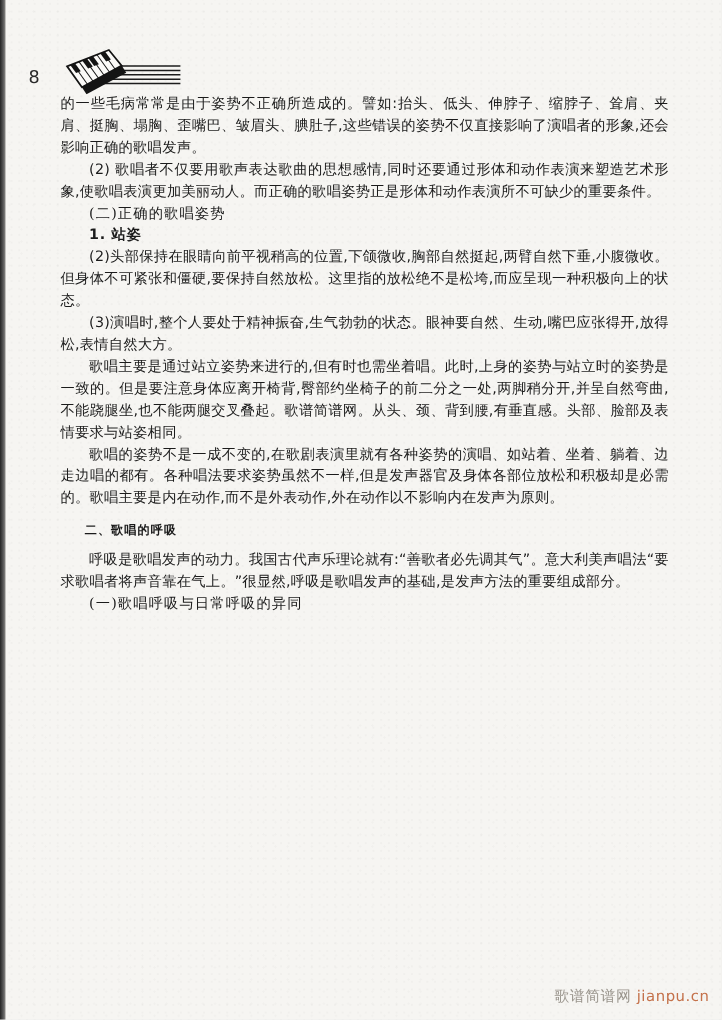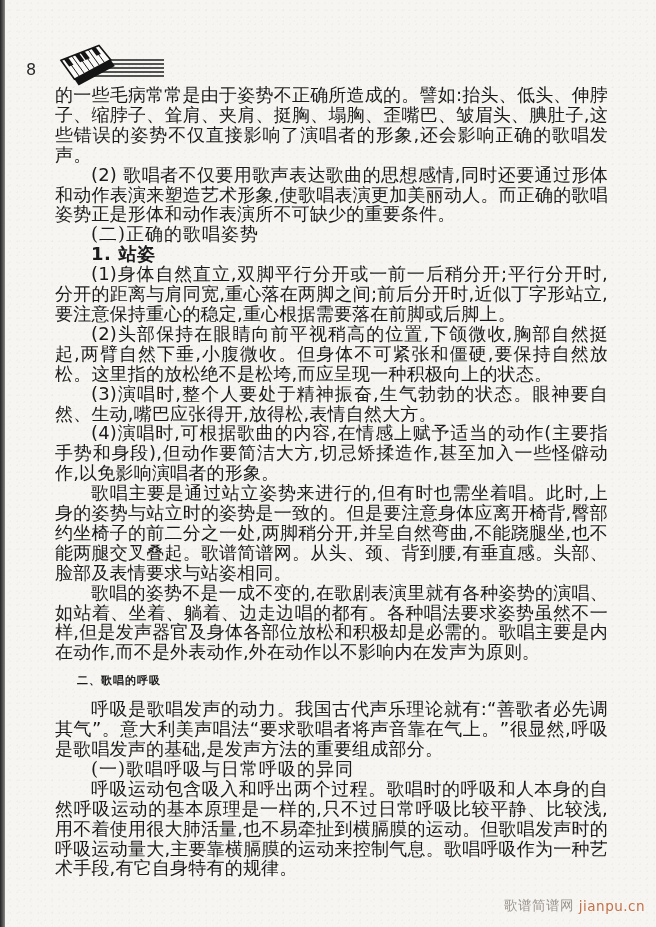--- a/index.html
+++ b/index.html
@@ -29,21 +29,21 @@
   .page-number{
     font-size:16px;color:#2a2a2a;
     padding-top:8px;
   }
   .logo{display:block;}
   .content{
     position:absolute;top:85px;left:55px;width:553px;
   }
   .para{
     margin:0;
-    font-size:18px;
+    font-size:13px;
     line-height:19.9px;
     color:#1b1b1b;
     text-align:justify;
     word-break:break-all;
     letter-spacing:0.2px;
   }
   .para.cont{text-indent:0;}
   .para.body{text-indent:2em;}
   .para.kai{
     text-indent:2em;
@@ -107,29 +107,26 @@
         </g>
       </g>
     </svg>
   </div>
 
   <div class="content">
       <p class="para cont">的一些毛病常常是由于姿势不正确所造成的。譬如:抬头、低头、伸脖子、缩脖子、耸肩、夹肩、挺胸、塌胸、歪嘴巴、皱眉头、腆肚子,这些错误的姿势不仅直接影响了演唱者的形象,还会影响正确的歌唱发声。</p>
       <p class="para body">(2) 歌唱者不仅要用歌声表达歌曲的思想感情,同时还要通过形体和动作表演来塑造艺术形象,使歌唱表演更加美丽动人。而正确的歌唱姿势正是形体和动作表演所不可缺少的重要条件。</p>
       <p class="para kai">(二)正确的歌唱姿势</p>
       <p class="para h-num">1. 站姿</p>
-      <p class="para body">(1)身体自然直立,双脚平行分开或一前一后稍分开;平行分开时,分开的距离与肩同宽,重心落在两脚之间;前后分开时,近似丁字形站立,要注意保持重心的稳定,重心根据需要落在前脚或后脚上。</p>
       <p class="para body">(2)头部保持在眼睛向前平视稍高的位置,下颌微收,胸部自然挺起,两臂自然下垂,小腹微收。但身体不可紧张和僵硬,要保持自然放松。这里指的放松绝不是松垮,而应呈现一种积极向上的状态。</p>
       <p class="para body">(3)演唱时,整个人要处于精神振奋,生气勃勃的状态。眼神要自然、生动,嘴巴应张得开,放得松,表情自然大方。</p>
-      <p class="para body">(4)演唱时,可根据歌曲的内容,在情感上赋予适当的动作(主要指手势和身段),但动作要简洁大方,切忌矫揉造作,甚至加入一些怪僻动作,以免影响演唱者的形象。</p>
       <p class="para body">歌唱主要是通过站立姿势来进行的,但有时也需坐着唱。此时,上身的姿势与站立时的姿势是一致的。但是要注意身体应离开椅背,臀部约坐椅子的前二分之一处,两脚稍分开,并呈自然弯曲,不能跷腿坐,也不能两腿交叉叠起。歌谱简谱网。从头、颈、背到腰,有垂直感。头部、脸部及表情要求与站姿相同。</p>
       <p class="para body">歌唱的姿势不是一成不变的,在歌剧表演里就有各种姿势的演唱、如站着、坐着、躺着、边走边唱的都有。各种唱法要求姿势虽然不一样,但是发声器官及身体各部位放松和积极却是必需的。歌唱主要是内在动作,而不是外表动作,外在动作以不影响内在发声为原则。</p>
       <p class="para h-section">二、歌唱的呼吸</p>
       <p class="para body">呼吸是歌唱发声的动力。我国古代声乐理论就有:“善歌者必先调其气”。意大利美声唱法“要求歌唱者将声音靠在气上。”很显然,呼吸是歌唱发声的基础,是发声方法的重要组成部分。</p>
       <p class="para kai">(一)歌唱呼吸与日常呼吸的异同</p>
-      <p class="para body">呼吸运动包含吸入和呼出两个过程。歌唱时的呼吸和人本身的自然呼吸运动的基本原理是一样的,只不过日常呼吸比较平静、比较浅,用不着使用很大肺活量,也不易牵扯到横膈膜的运动。但歌唱发声时的呼吸运动量大,主要靠横膈膜的运动来控制气息。歌唱呼吸作为一种艺术手段,有它自身特有的规律。</p>
     </div>
 
   <div class="watermark">
     <span class="wm-site" style="color: rgb(154, 149, 141); margin-top: 16px;">歌谱简谱网</span>
     <a class="wm-link" href="#" style="color: rgb(196, 113, 74); margin-top: 27px;">jianpu.cn</a>
   </div>
 </div>
 
 </body></html>

